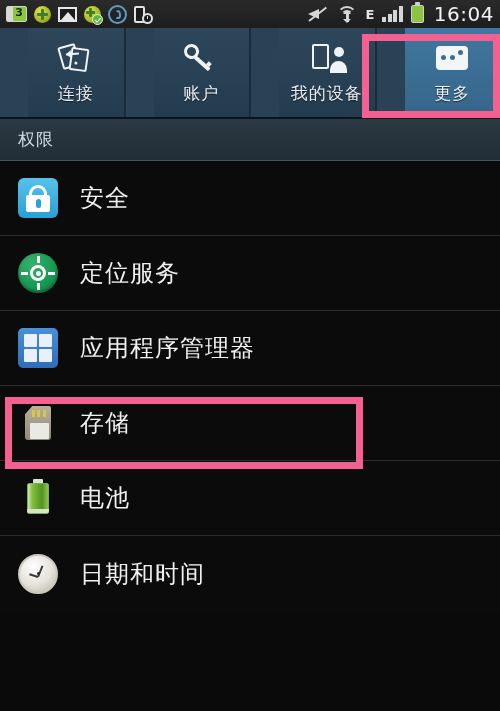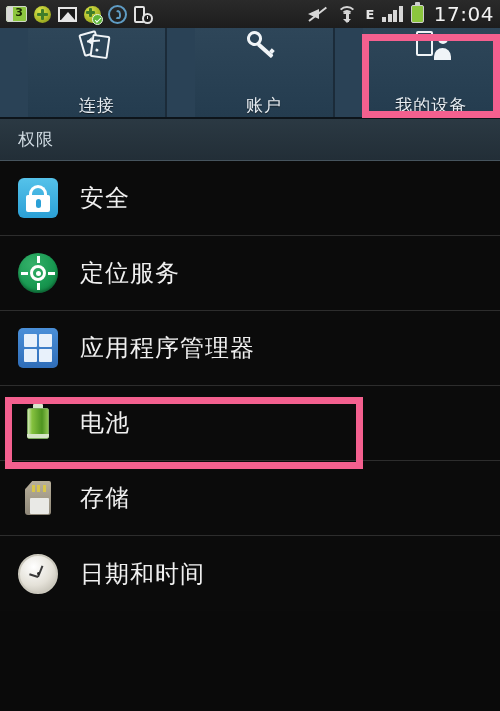--- a/index.html
+++ b/index.html
@@ -295,21 +295,21 @@
     display: flex;
     background: #2a4256;
     border-bottom: 2px solid #0d141a;
   }
   .tab {
     flex: 1 1 0;
     position: relative;
     display: flex;
     flex-direction: column;
     align-items: center;
-    justify-content: space-between;
+    justify-content: center;
     gap: 7px;
     background: linear-gradient(to bottom, #2e4659 0%, #243c4f 100%);
     border-right: 2px solid #1b2b39;
     box-sizing: border-box;
     margin-left: 28px;
   }
   .tab:last-child { border-right: none; }
   .tab.active {
     background: linear-gradient(to bottom, #4077a0 0%, #366589 100%);
   }
@@ -719,21 +719,21 @@
           <u></u>
         </span>
       <span class="ic-edge">E</span>
       <span class="ic-signal">
           <i></i>
           <i></i>
           <i></i>
           <i></i>
         </span>
       <span class="ic-battery-status"></span>
-      <span class="sb-clock">17:04</span>
+      <span class="sb-clock">16:04</span>
     </div>
   </div>
 
   <div class="tabbar">
 
     <div class="tab">
       <span class="tab-icon ic-connect">
           <i></i>
           <i></i>
           <u></u>
@@ -751,20 +751,27 @@
 
     <div class="tab">
       <span class="tab-icon ic-mydevice">
           <i></i>
           <b></b>
           <u></u>
         </span>
       <span class="tab-label">我的设备</span>
     </div>
 
+    <div class="tab active">
+      <span class="tab-icon ic-more">
+          <i></i>
+          <b></b>
+        </span>
+      <span class="tab-label">更多</span>
+    </div>
 
   </div>
 
   <div class="list">
 
     <div class="section-header">
       <span class="sh-text">权限</span>
     </div>
 
     <div class="row">
@@ -790,38 +797,38 @@
       <span class="row-icon ic-grid">
           <i></i>
           <i></i>
           <i></i>
           <i></i>
         </span>
       <span class="row-label">应用程序管理器</span>
     </div>
 
     <div class="row">
+      <span class="row-icon ic-sdcard">
+          <i></i>
+          <b></b>
+          <u></u>
+        </span>
+      <span class="row-label">存储</span>
+    </div>
+
+    <div class="row">
       <span class="row-icon ic-battery">
           <b></b>
           <i></i>
           <u></u>
         </span>
       <span class="row-label">电池</span>
     </div>
 
     <div class="row">
-      <span class="row-icon ic-sdcard">
-          <i></i>
-          <b></b>
-          <u></u>
-        </span>
-      <span class="row-label">存储</span>
-    </div>
-
-    <div class="row">
       <span class="row-icon ic-clock">
           <i></i>
         </span>
       <span class="row-label">日期和时间</span>
     </div>
 
   </div>
 
   <div class="hl" id="hl-more"></div>
   <div class="hl" id="hl-appmgr"></div>

